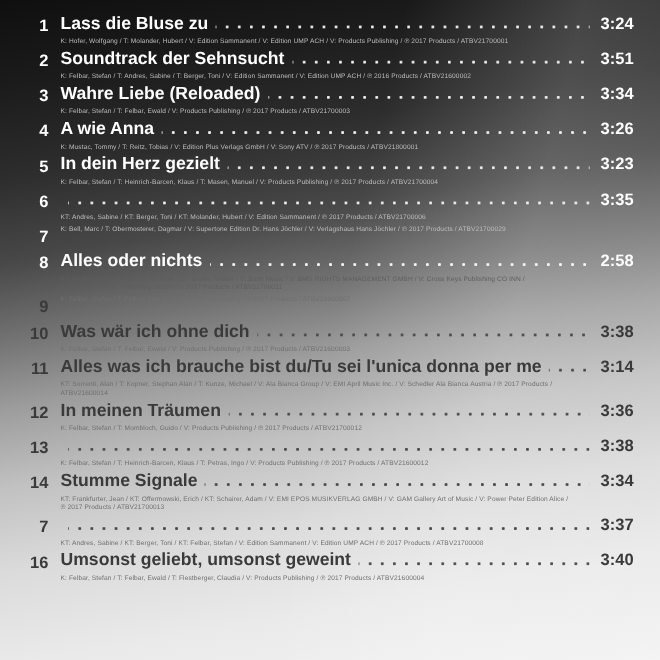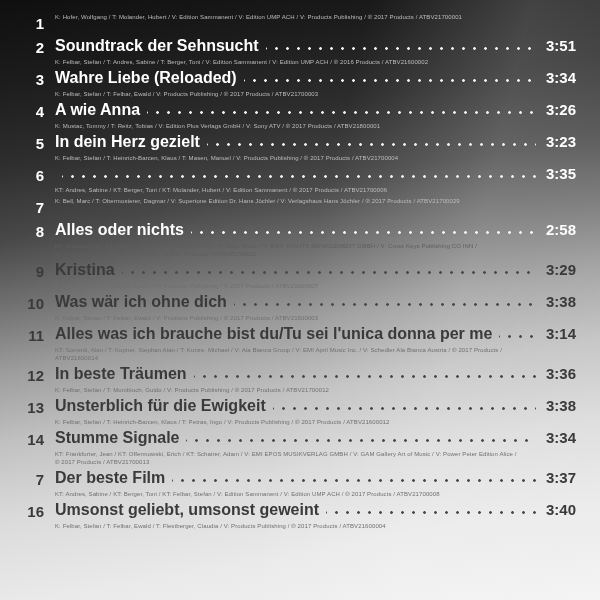--- a/index.html
+++ b/index.html
@@ -43,20 +43,25 @@
   .dark .leader { color: #4a4a4a; }
   .dark .credits div { color: #6f6f6f; }
 </style>
 </head>
 <body>
 
 <div class="page">
   <div class="track light">
     <div class="num">1</div>
     <div class="body">
+      <div class="titleline">
+        <span class="title">Lass die Bluse zu</span>
+        <span class="leader"></span>
+        <span class="dur">3:24</span>
+      </div>
       <div class="credits">
           <div>K: Hofer, Wolfgang / T: Molander, Hubert / V: Edition Sammanent / V: Edition UMP ACH / V: Products Publishing / ℗ 2017 Products / ATBV21700001</div>
         </div>
     </div>
   </div>
 
   <div class="track light">
     <div class="num">2</div>
     <div class="body">
       <div class="titleline">
@@ -145,25 +150,20 @@
       <div class="credits">
           <div>KT: Anderson, Al / KT: Carter, Carlene / ST: Gerke, Walter / V: Bash Music / V: BMG RIGHTS MANAGEMENT GMBH / V: Cross Keys Publishing CO INN /</div>
           <div>V: Sony ATV Music Publishing GmbH / ℗ 2017 Products / ATBV21700011</div>
         </div>
     </div>
   </div>
 
   <div class="track dark">
     <div class="num">9</div>
     <div class="body">
-      <div class="titleline">
-        <span class="title">Kristina</span>
-        <span class="leader"></span>
-        <span class="dur">3:29</span>
-      </div>
       <div class="credits">
           <div>K: Felbar, Stefan / T: Felbar, Ewald / V: Products Publishing / ℗ 2017 Products / ATBV21600007</div>
         </div>
     </div>
   </div>
 
   <div class="track dark">
     <div class="num">10</div>
     <div class="body">
       <div class="titleline">
@@ -189,35 +189,34 @@
           <div>KT: Sorrenti, Alan / T: Kopner, Stephan Alan / T: Kunze, Michael / V: Ala Bianca Group / V: EMI April Music Inc. / V: Schedler Ala Bianca Austria / ℗ 2017 Products /</div>
           <div>ATBV21600014</div>
         </div>
     </div>
   </div>
 
   <div class="track dark">
     <div class="num">12</div>
     <div class="body">
       <div class="titleline">
-        <span class="title">In beste Träumen</span>
+        <span class="title">In meinen Träumen</span>
         <span class="leader"></span>
         <span class="dur">3:36</span>
       </div>
       <div class="credits">
           <div>K: Felbar, Stefan / T: Mombloch, Guido / V: Products Publishing / ℗ 2017 Products / ATBV21700012</div>
         </div>
     </div>
   </div>
 
   <div class="track dark">
     <div class="num">13</div>
     <div class="body">
       <div class="titleline">
-        <span class="title">Unsterblich für die Ewigkeit</span>
         <span class="leader"></span>
         <span class="dur">3:38</span>
       </div>
       <div class="credits">
           <div>K: Felbar, Stefan / T: Heinrich-Barcen, Klaus / T: Petras, Ingo / V: Products Publishing / ℗ 2017 Products / ATBV21600012</div>
         </div>
     </div>
   </div>
 
   <div class="track dark">
@@ -232,21 +231,20 @@
           <div>KT: Frankfurter, Jean / KT: Offermowski, Erich / KT: Schairer, Adam / V: EMI EPOS MUSIKVERLAG GMBH / V: GAM Gallery Art of Music / V: Power Peter Edition Alice /</div>
           <div>℗ 2017 Products / ATBV21700013</div>
         </div>
     </div>
   </div>
 
   <div class="track dark">
     <div class="num">7</div>
     <div class="body">
       <div class="titleline">
-        <span class="title">Der beste Film</span>
         <span class="leader"></span>
         <span class="dur">3:37</span>
       </div>
       <div class="credits">
           <div>KT: Andres, Sabine / KT: Berger, Toni / KT: Felbar, Stefan / V: Edition Sammanent / V: Edition UMP ACH / ℗ 2017 Products / ATBV21700008</div>
         </div>
     </div>
   </div>
 
   <div class="track dark">

